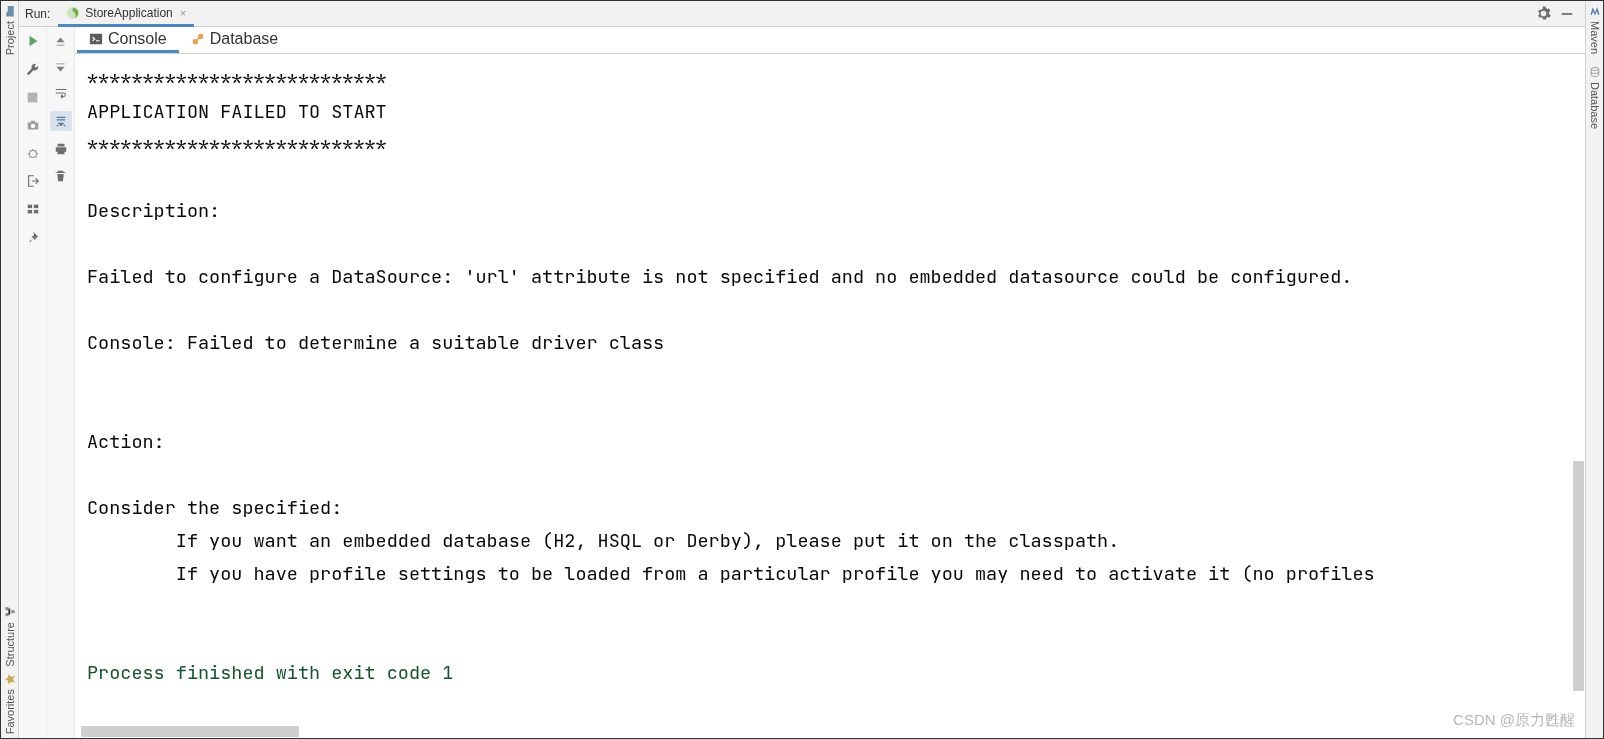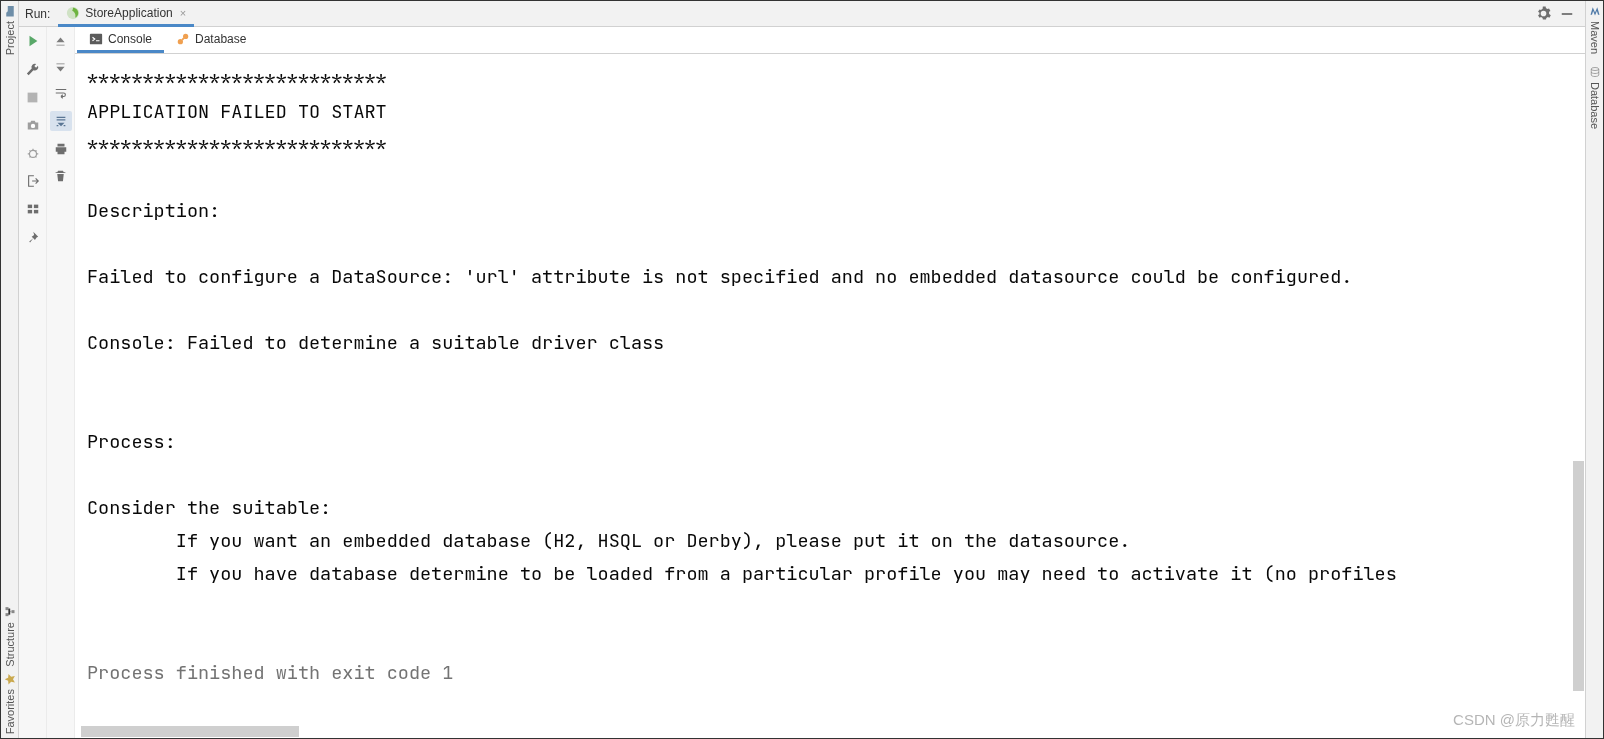--- a/index.html
+++ b/index.html
@@ -161,41 +161,41 @@
       display: flex;
       align-items: flex-end;
       padding-left: 2px;
     }
     .inner-tab {
       height: 26px;
       display: flex;
       align-items: center;
       gap: 5px;
       padding: 0 12px;
-      font-size: 12px;
+      font-size: 16px;
       color: #333;
       cursor: pointer;
       border-bottom: 3px solid transparent;
     }
     .inner-tab.active {
       border-bottom: 3px solid #4a88c7;
     }
     .console-output {
       flex: 1;
       overflow: hidden;
       padding: 8px 12px;
       font-family: "JetBrains Mono", "Consolas", "Courier New", monospace;
       font-size: 18.5px;
       line-height: 33px;
       color: #080808;
       white-space: pre;
       position: relative;
     }
     .console-output .exit-line {
-      color: #737373;
+      color: #14532d;
     }
     .watermark {
       position: absolute;
       right: 28px;
       bottom: 8px;
       font-size: 15px;
       color: rgba(120,120,120,0.55);
       font-family: "Segoe UI", Arial, sans-serif;
     }
     .hscroll-track {
@@ -410,25 +410,25 @@
 <span>APPLICATION FAILED TO START</span>
 <span>***************************</span>
 <span></span>
 <span>Description:</span>
 <span></span>
 <span>Failed to configure a DataSource: 'url' attribute is not specified and no embedded datasource could be configured.</span>
 <span></span>
 <span>Console: Failed to determine a suitable driver class</span>
 <span></span>
 <span></span>
-<span>Process:</span>
-<span></span>
-<span>Consider the suitable:</span>
-<span>	If you want an embedded database (H2, HSQL or Derby), please put it on the datasource.</span>
-<span>	If you have database determine to be loaded from a particular profile you may need to activate it (no profiles</span>
+<span>Action:</span>
+<span></span>
+<span>Consider the specified:</span>
+<span>	If you want an embedded database (H2, HSQL or Derby), please put it on the classpath.</span>
+<span>	If you have profile settings to be loaded from a particular profile you may need to activate it (no profiles</span>
 <span></span>
 <span></span>
 <span class="exit-line">Process finished with exit code 1</span></div>
     </div>
   </div>
 </div>
 
 <div class="vscroll-track">
   <div class="vscroll-thumb"></div>
 </div>

